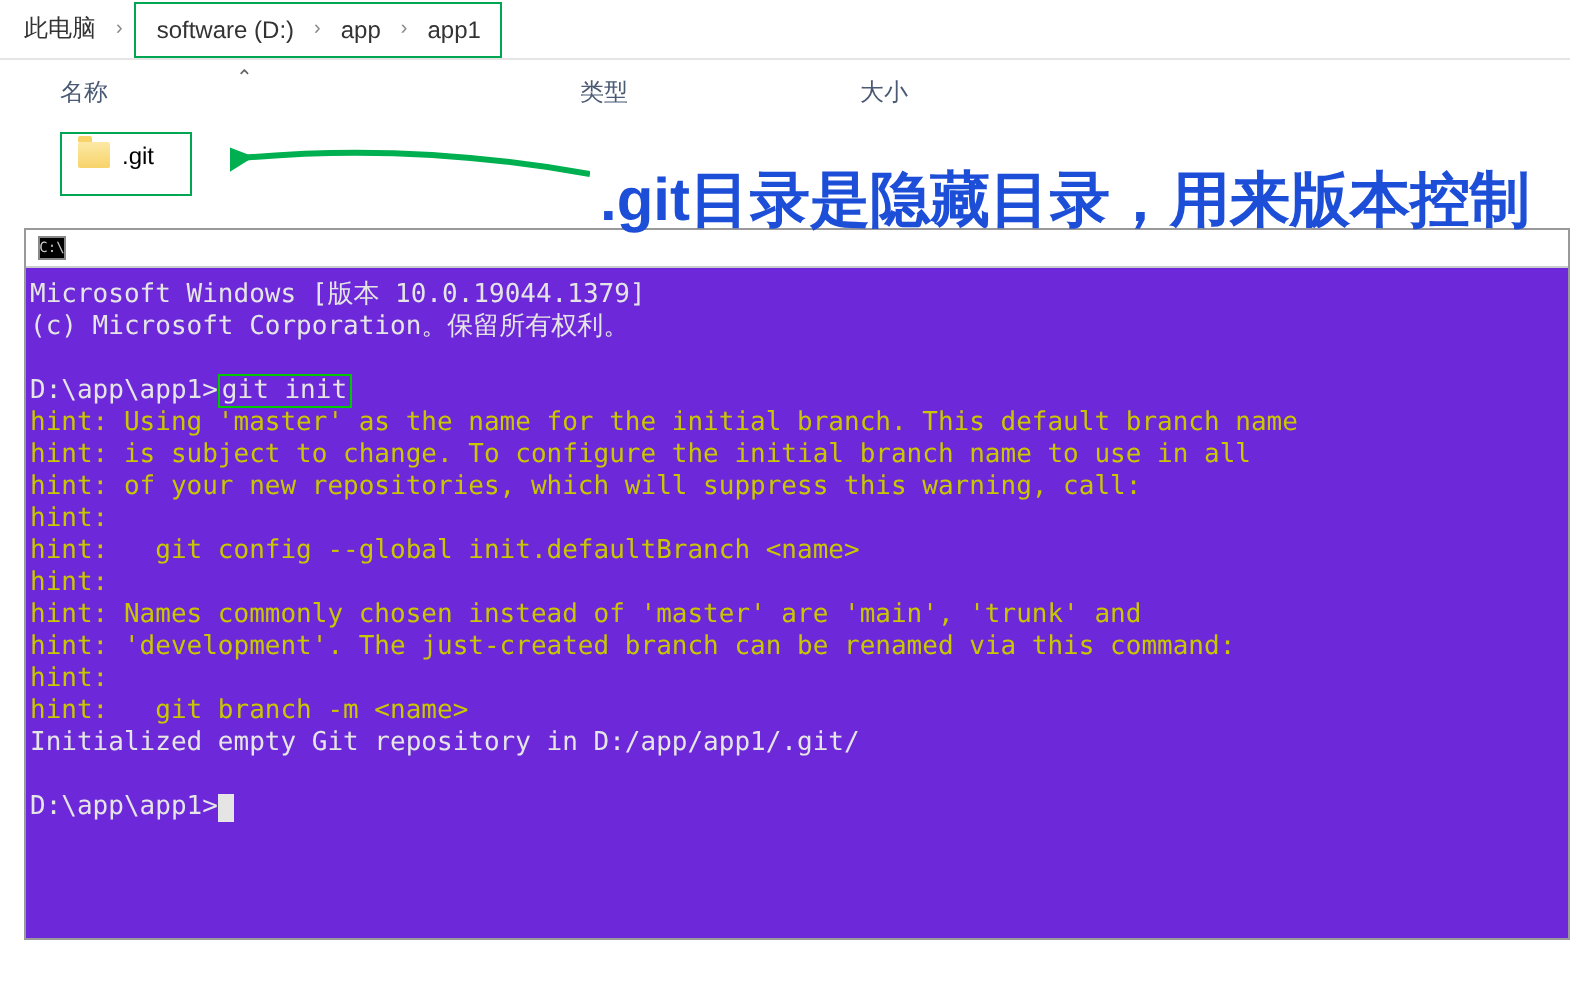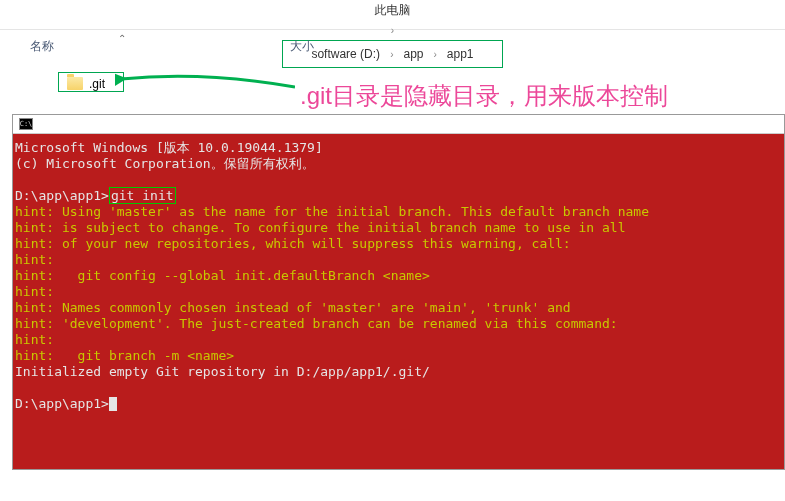--- a/index.html
+++ b/index.html
@@ -12,27 +12,26 @@
     overflow: hidden;
   }
   .breadcrumb {
     height: 30px;
     display: flex;
     align-items: center;
     padding: 0 8px;
     gap: 4px;
     border-bottom: 1px solid #e5e5e5;
     color: #333;
-    flex-direction: column;
   }
   .crumb { padding: 2px 4px; }
   .chev { color: #888; font-size: 10px; padding: 0 2px; }
   .path-hl {
     border: 1px solid #00a651;
-    padding: 4px 24px;
+    padding: 4px 6px;
     display: flex;
     align-items: center;
     gap: 4px;
   }
   .columns {
     display: flex;
     padding: 8px 20px 4px 30px;
     color: #4a5a75;
     font-size: 12px;
     align-items: flex-end;
@@ -44,25 +43,24 @@
   .caret-up { display:inline-block; position: relative; left: 60px; top: -8px; color:#666; font-size:10px; }
   .file-row {
     display: flex;
     align-items: center;
     padding: 0 20px 0 30px;
     position: relative;
     height: 45px;
   }
   .file-item {
     border: 1px solid #00a651;
-    padding: 4px 18px 0 8px;
+    padding: 4px 18px 12px 8px;
     display: flex;
     align-items: flex-start;
     gap: 6px;
-    margin-left: 28px;
   }
   .folder-icon {
     width: 16px; height: 13px;
     background: linear-gradient(#fce9a5,#f7d36a);
     border-radius: 1px;
     position: relative;
   }
   .folder-icon::before {
     content:""; position:absolute; top:-3px; left:0; width:7px; height:3px;
     background:#f7d36a; border-radius:1px 1px 0 0;
@@ -72,23 +70,23 @@
     position: absolute;
     left: 115px;
     top: 12px;
     width: 180px;
     height: 20px;
   }
   .annotation {
     position: absolute;
     left: 300px;
     top: 80px;
-    color: #ec4899;
-    font-size: 24px;
-    font-weight: 400;
+    color: #1d4ed8;
+    font-size: 30px;
+    font-weight: 700;
     white-space: nowrap;
   }
   .terminal-wrap {
     margin: 10px 0 0 12px;
     border: 1px solid #999;
   }
   .term-title {
     background: #fff;
     padding: 3px 6px;
     display: flex;
@@ -102,21 +100,21 @@
     background: #000;
     border: 1px solid #888;
     display: inline-flex;
     align-items: center;
     justify-content: center;
     color: #ccc;
     font-size: 7px;
     font-family: monospace;
   }
   .terminal {
-    background: #b91c1c;
+    background: #6d28d9;
     color: #ccc;
     font-family: "NSimSun","SimSun","Consolas",monospace;
     font-size: 13px;
     line-height: 16px;
     padding: 6px 4px 0 2px;
     height: 335px;
     overflow: hidden;
     white-space: pre;
   }
   .t-white { color: #e5e5e5; }
@@ -140,20 +138,21 @@
     <span class="chev">›</span>
     <span class="crumb">app1</span>
   </span>
 </div>
 
 <div class="columns">
   <div class="col-name">
     <span>名称</span>
     <span class="caret-up">⌃</span>
   </div>
+  <div class="col-type">类型</div>
   <div class="col-size">大小</div>
 </div>
 
 <div class="file-row">
   <div class="file-item">
     <span class="folder-icon"></span>
     <span>.git</span>
   </div>
   <div style="width:190px;"></div>
 

